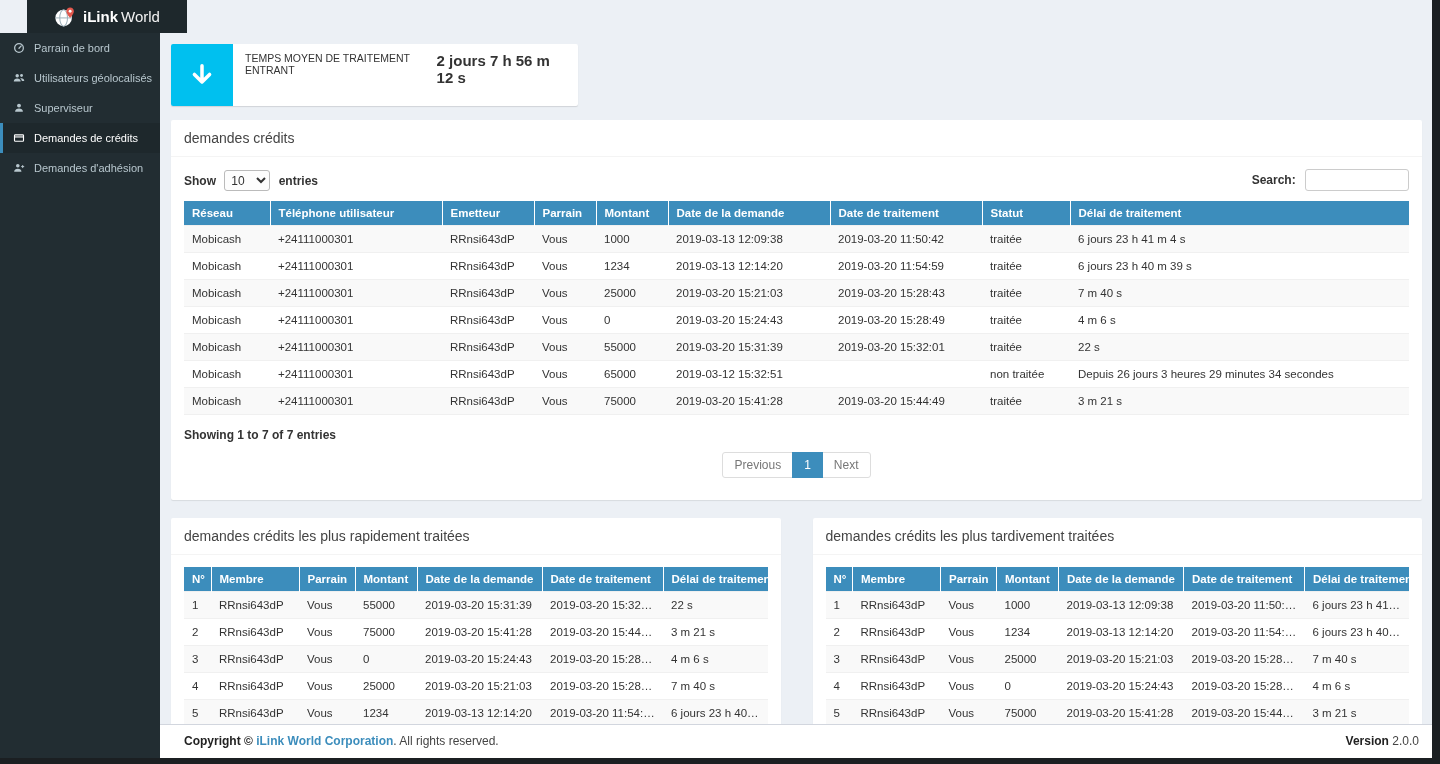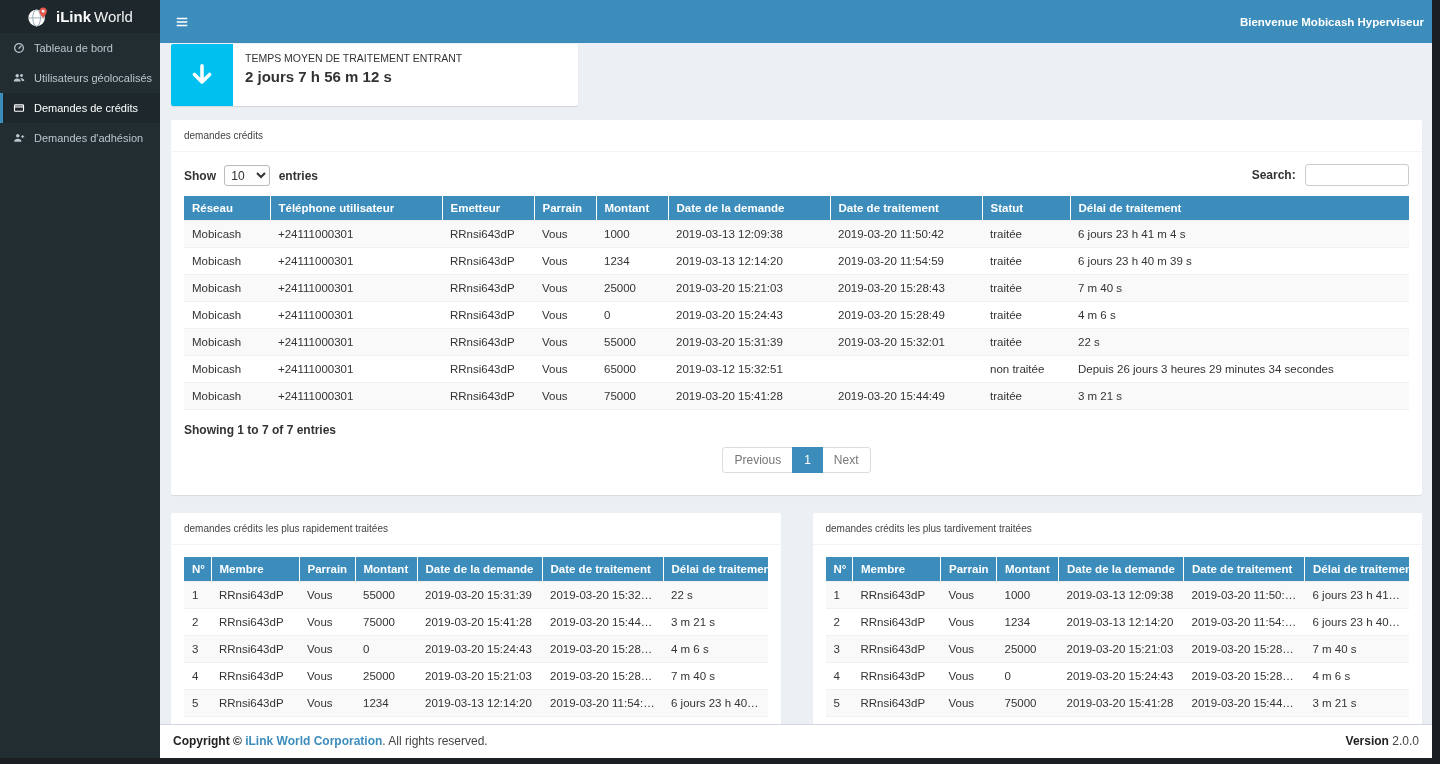--- a/index.html
+++ b/index.html
@@ -5,21 +5,21 @@
 <style>
   * { box-sizing: border-box; margin: 0; padding: 0; }
   html, body {
     width: 1440px; height: 764px; overflow: hidden;
     font-family: "Liberation Sans", sans-serif;
     background: var(--body-bg, #ecf0f5);
   }
   a { text-decoration: none; }
 
   
-  .topbar { position: absolute; top: 0; left: 0; width: 1440px; height: 43px; display: flex; z-index: 5; }
+  .topbar { position: absolute; top: 0; left: 0; width: 1440px; height: 23px; display: flex; z-index: 5; padding-left: 27px; }
   .logo {
     width: 160px; height: 33px; background: var(--sidebar-dark, #1e282c);
     color: #fff; display: flex; align-items: center; justify-content: center; gap: 7px;
     font-size: 15px; cursor: pointer;
   }
   .logo-bold { font-weight: 700; }
   .logo-light { font-weight: 400; color: #f2f2f2; margin-left: 3px; }
   .navbar { flex: 1; background: var(--navbar, #3c8dbc); display: flex; align-items: center; justify-content: space-between; }
   .hamburger { width: 44px; height: 33px; display: flex; align-items: center; justify-content: center; cursor: pointer; }
   .welcome { color: #fff; font-weight: 700; font-size: 11.5px; padding-right: 16px; }
@@ -35,27 +35,27 @@
   .side-icon { width: 14px; min-width: 14px; display: inline-flex; justify-content: center; }
   .side-icon svg { width: 12px; height: 12px; }
 
   
   .wrapper { position: absolute; top: 33px; left: 160px; width: 1272px; height: 725px; display: flex; flex-direction: column; }
   .content { flex: 1; padding: 11px 10px 0 11px; overflow: hidden; }
 
   
   .info-box { width: 407px; height: 62px; background: #fff; box-shadow: 0 1px 1px rgba(0,0,0,.12); display: flex; margin-bottom: 14px; border-radius: 2px; }
   .info-icon { width: 62px; min-width: 62px; height: 62px; background: var(--info-icon-bg, #00c0ef); display: flex; align-items: center; justify-content: center; border-radius: 2px 0 0 2px; }
-  .info-content { padding: 8px 12px; display: flex; flex-direction: column; justify-content: flex-start; }
+  .info-content { padding: 8px 12px; display: flex; flex-direction: row; justify-content: flex-end; }
   .info-label { font-size: 10.5px; color: #333; margin-bottom: 4px; }
   .info-value { font-size: 15px; font-weight: 700; color: #333; }
 
   
   .panel { background: #fff; box-shadow: 0 1px 1px rgba(0,0,0,.09); border-radius: 2px; margin-bottom: 18px; }
-  .panel-heading { padding: 10px 13px; font-size: 10px; color: #444; border-bottom: 1px solid #f4f4f4; }
+  .panel-heading { padding: 10px 13px; font-size: 14px; color: #444; border-bottom: 1px solid #f4f4f4; }
   .panel-body { padding: 12px 13px 22px 13px; }
   .panel-row { display: flex; gap: 32px; }
   .panel-row .panel { flex: 1; margin-bottom: 0; }
 
   
   .table-controls { display: flex; justify-content: space-between; align-items: center; margin-bottom: 10px; font-size: 12px; font-weight: 700; color: #333; }
   .length select { margin: 0 5px; font-size: 12px; padding: 2px 2px; border: 1px solid #bbb; border-radius: 3px; background: #fdfdfd; color: #333; min-width: 46px; height: 21px; }
   .search input { margin-left: 6px; width: 104px; height: 22px; border: 1px solid #ccc; border-radius: 3px; padding: 2px 6px; font-size: 12px; background: #fff; }
 
   
@@ -88,21 +88,21 @@
   .mini-dt th:nth-child(6) { width: 121px; }
 
   .dt-info { font-size: 12px; font-weight: 700; color: #333; margin-top: 13px; }
   .dt-paginate { display: flex; justify-content: center; margin-top: 10px; }
   .page-btn { font-size: 12px; padding: 5px 11px; border: 1px solid #ddd; background: #fff; color: #777; cursor: pointer; margin-left: -1px; }
   .page-btn.prev { border-radius: 3px 0 0 3px; margin-left: 0; }
   .page-btn.next { border-radius: 0 3px 3px 0; }
   .page-btn.active { background: var(--accent, #3c8dbc); border-color: var(--accent, #3c8dbc); color: #fff; z-index: 1; position: relative; }
 
   
-  .footer { background: #fff; border-top: 1px solid #d2d6de; padding: 9px 13px 10px 13px; display: flex; justify-content: space-between; font-size: 12px; color: #444; }
+  .footer { background: #fff; border-top: 1px solid #d2d6de; padding: 9px 13px 10px 24px; display: flex; justify-content: space-between; font-size: 12px; color: #444; }
   .footer b { color: #222; }
   .footer a { color: var(--accent, #3c8dbc); font-weight: 700; cursor: pointer; }
 
   
   .scroll-v { position: absolute; top: 0; right: 0; width: 8px; height: 764px; background: #1b1f22; z-index: 20; }
   .scroll-h { position: absolute; left: 0; bottom: 0; width: 1440px; height: 6px; background: #1b1f22; z-index: 20; }
 </style>
 </head>
 <body>
 
@@ -116,52 +116,51 @@
           <path d="M1.7 13h17.6"></path>
         </g>
         <path d="M17.6 1.6c-2.3 0-4.1 1.8-4.1 4.1 0 3 4.1 7.4 4.1 7.4s4.1-4.4 4.1-7.4c0-2.3-1.8-4.1-4.1-4.1z" fill="#e2574c"></path>
         <circle cx="17.6" cy="5.7" r="1.6" fill="#ffffff"></circle>
       </svg>
     </span>
     <span>
       <span class="logo-bold">iLink</span><span class="logo-light">World</span>
     </span>
   </div>
-  <nav class="navbar">
-    <div class="hamburger">
-      <span style="display:inline-flex;">
-        <svg width="14" height="14" viewBox="0 0 16 16">
-            <path d="M2 4h12M2 8h12M2 12h12" stroke="#ffffff" stroke-width="1.7"></path>
-          </svg>
-      </span>
-    </div>
-    <div class="welcome">Bienvenue Mobicash Hyperviseur</div>
-  </nav>
 </header>
 
 <aside class="sidebar">
   <a class="side-item">
     <span class="side-icon">
       <svg viewBox="0 0 16 16">
           <circle cx="8" cy="8" r="5.8" fill="none" stroke="currentColor" stroke-width="1.7"></circle>
           <path d="M8 8.3 11 5.2" stroke="currentColor" stroke-width="1.7" stroke-linecap="round"></path>
         </svg>
     </span>
-    <span class="side-label">Tableau de bord</span>
+    <span class="side-label">Parrain de bord</span>
   </a>
   <a class="side-item">
     <span class="side-icon">
       <svg viewBox="0 0 16 16" fill="currentColor">
           <circle cx="5.6" cy="5" r="2.3"></circle>
           <path d="M1 12.6c0-2.4 2-3.9 4.6-3.9s4.6 1.5 4.6 3.9z"></path>
           <circle cx="11.4" cy="4.6" r="1.9"></circle>
           <path d="M11 8.4c2.3.1 4 1.5 4 3.5h-3.2c-.2-1.5-1-2.7-2.2-3.3.4-.2.9-.2 1.4-.2z"></path>
         </svg>
     </span>
     <span class="side-label">Utilisateurs géolocalisés</span>
+  </a>
+  <a class="side-item">
+    <span class="side-icon">
+      <svg viewBox="0 0 16 16" fill="currentColor">
+          <circle cx="8" cy="4.8" r="2.6"></circle>
+          <path d="M2.8 13c0-2.8 2.3-4.2 5.2-4.2s5.2 1.4 5.2 4.2z"></path>
+        </svg>
+    </span>
+    <span class="side-label">Superviseur</span>
   </a>
   <a class="side-item active">
     <span class="side-icon">
       <svg viewBox="0 0 16 16">
           <rect x="2" y="3.8" width="12" height="8.6" rx="1" fill="none" stroke="currentColor" stroke-width="1.5"></rect>
           <path d="M2 6.6h12" stroke="currentColor" stroke-width="1.5"></path>
         </svg>
     </span>
     <span class="side-label">Demandes de crédits</span>
   </a>

